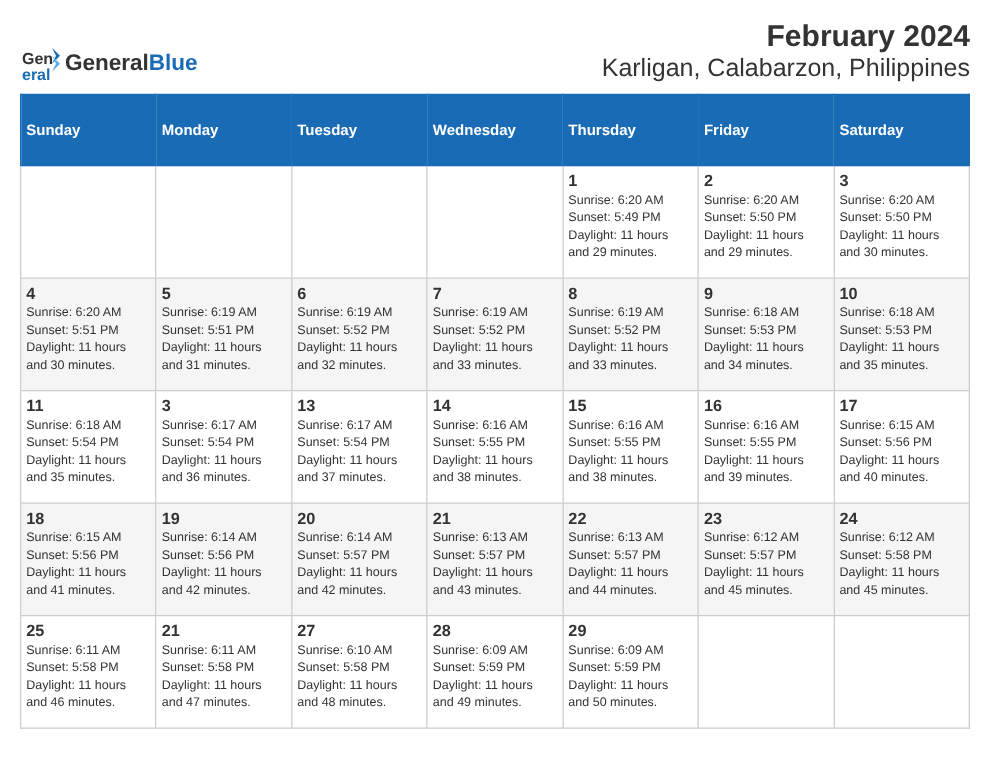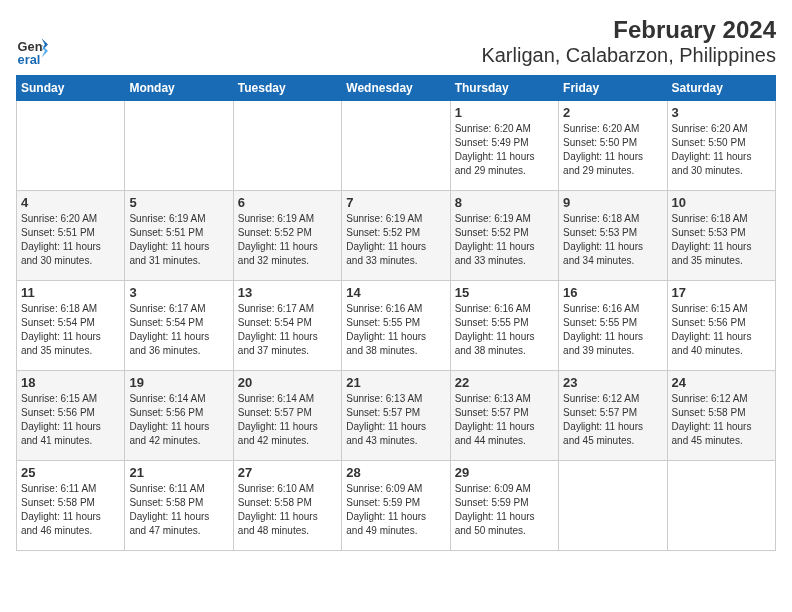--- a/index.html
+++ b/index.html
@@ -41,21 +41,21 @@
     table {
       width: 100%;
       border-collapse: collapse;
       table-layout: fixed;
     }
     thead th {
       background: #1a6bb5;
       color: #fff;
       font-size: 12px;
       font-weight: bold;
-      padding: 5px 4px;
+      padding: 21px 4px;
       text-align: left;
       border: 1px solid #1a6bb5;
     }
     tbody td {
       border: 1px solid #ccc;
       vertical-align: top;
       padding: 4px 4px;
       font-size: 10px;
       color: #333;
       height: 90px;
@@ -83,20 +83,25 @@
 <body>
 
 <div class="header">
   <div class="logo">
     <svg class="logo-icon" viewBox="0 0 40 40" xmlns="http://www.w3.org/2000/svg">
       <text x="2" y="20" font-size="16" font-weight="bold" fill="#333">Gen</text>
       <text x="2" y="36" font-size="16" font-weight="bold" fill="#1a6bb5">eral</text>
       <polygon points="32,4 40,12 32,20 36,12" fill="#1a6bb5"></polygon>
       <polygon points="32,12 40,20 32,28 36,20" fill="#5aaeea"></polygon>
     </svg>
+    <div>
+      <div style="font-size:18px;font-weight:bold;line-height:1.1;">
+        <span style="color:#333;">General</span><span style="color:#1a6bb5;">Blue</span>
+      </div>
+    </div>
   </div>
   <div class="title-block">
     <div class="month-title">February 2024</div>
     <div class="location">Karligan, Calabarzon, Philippines</div>
   </div>
 </div>
 
 <table>
   <thead>
     <tr>

